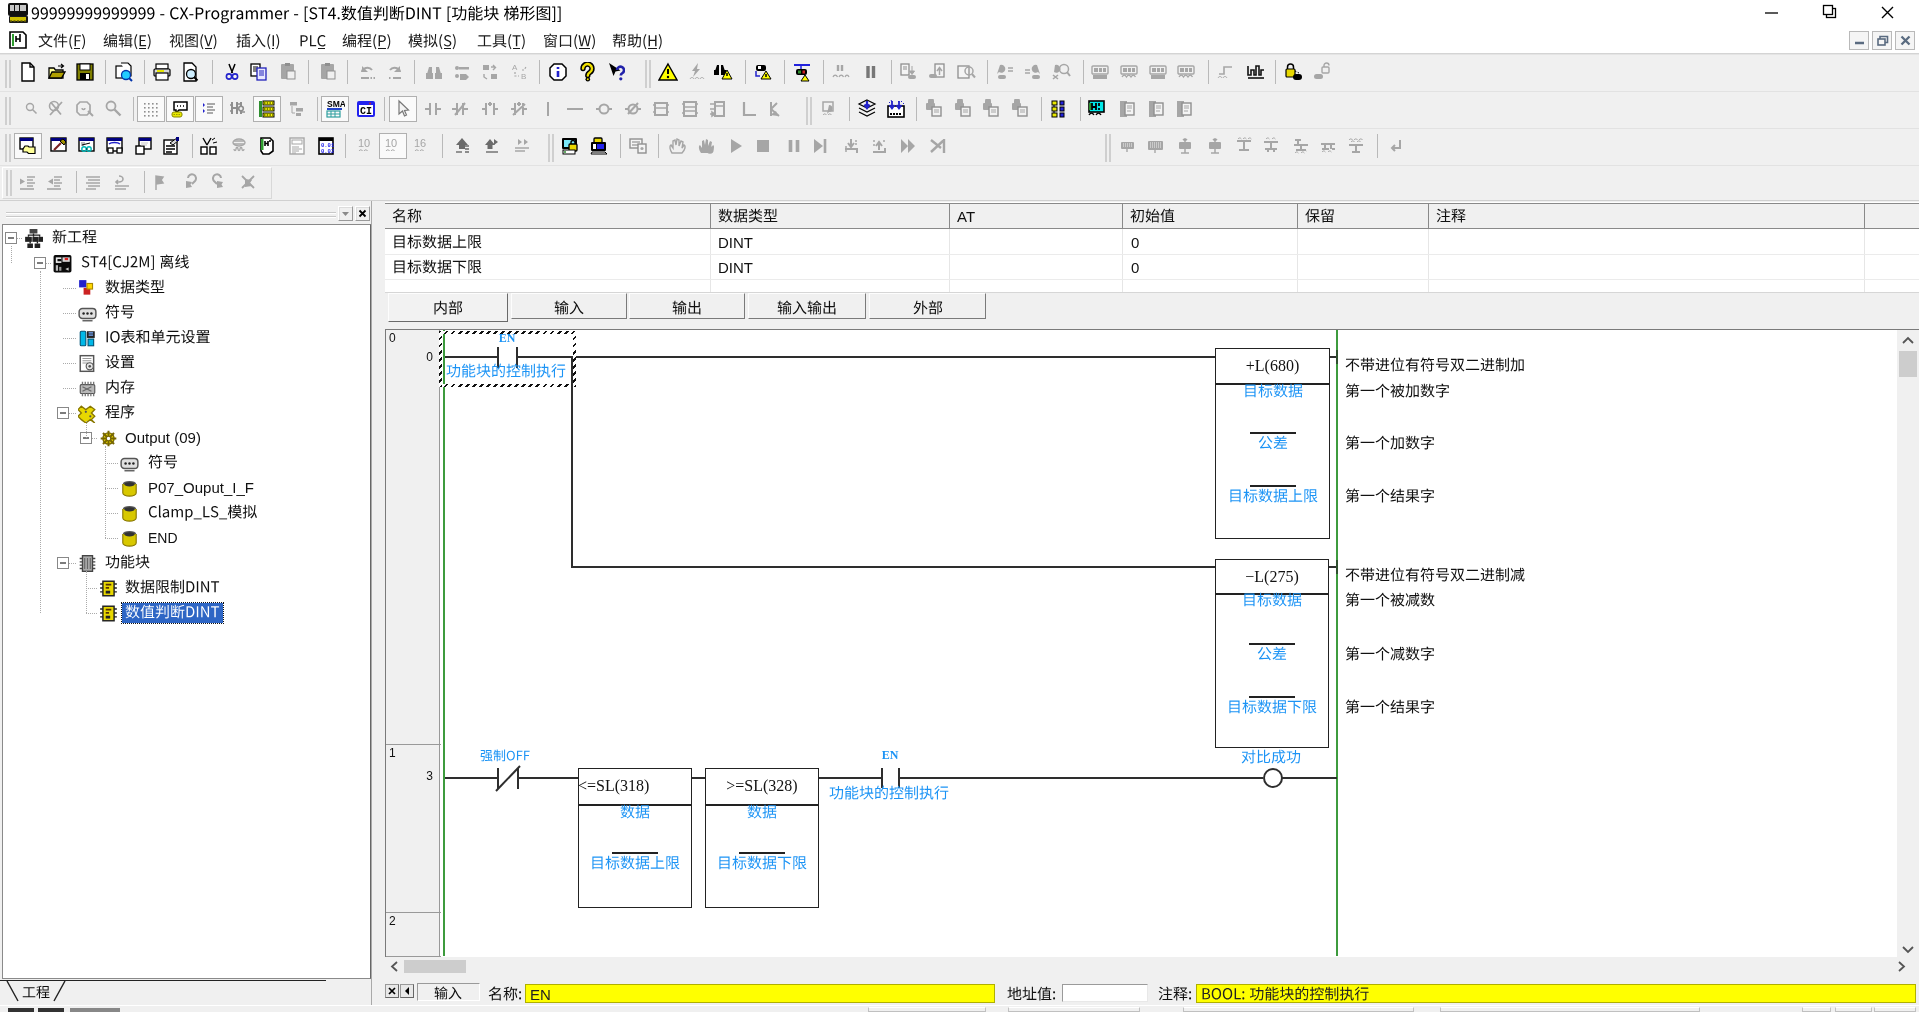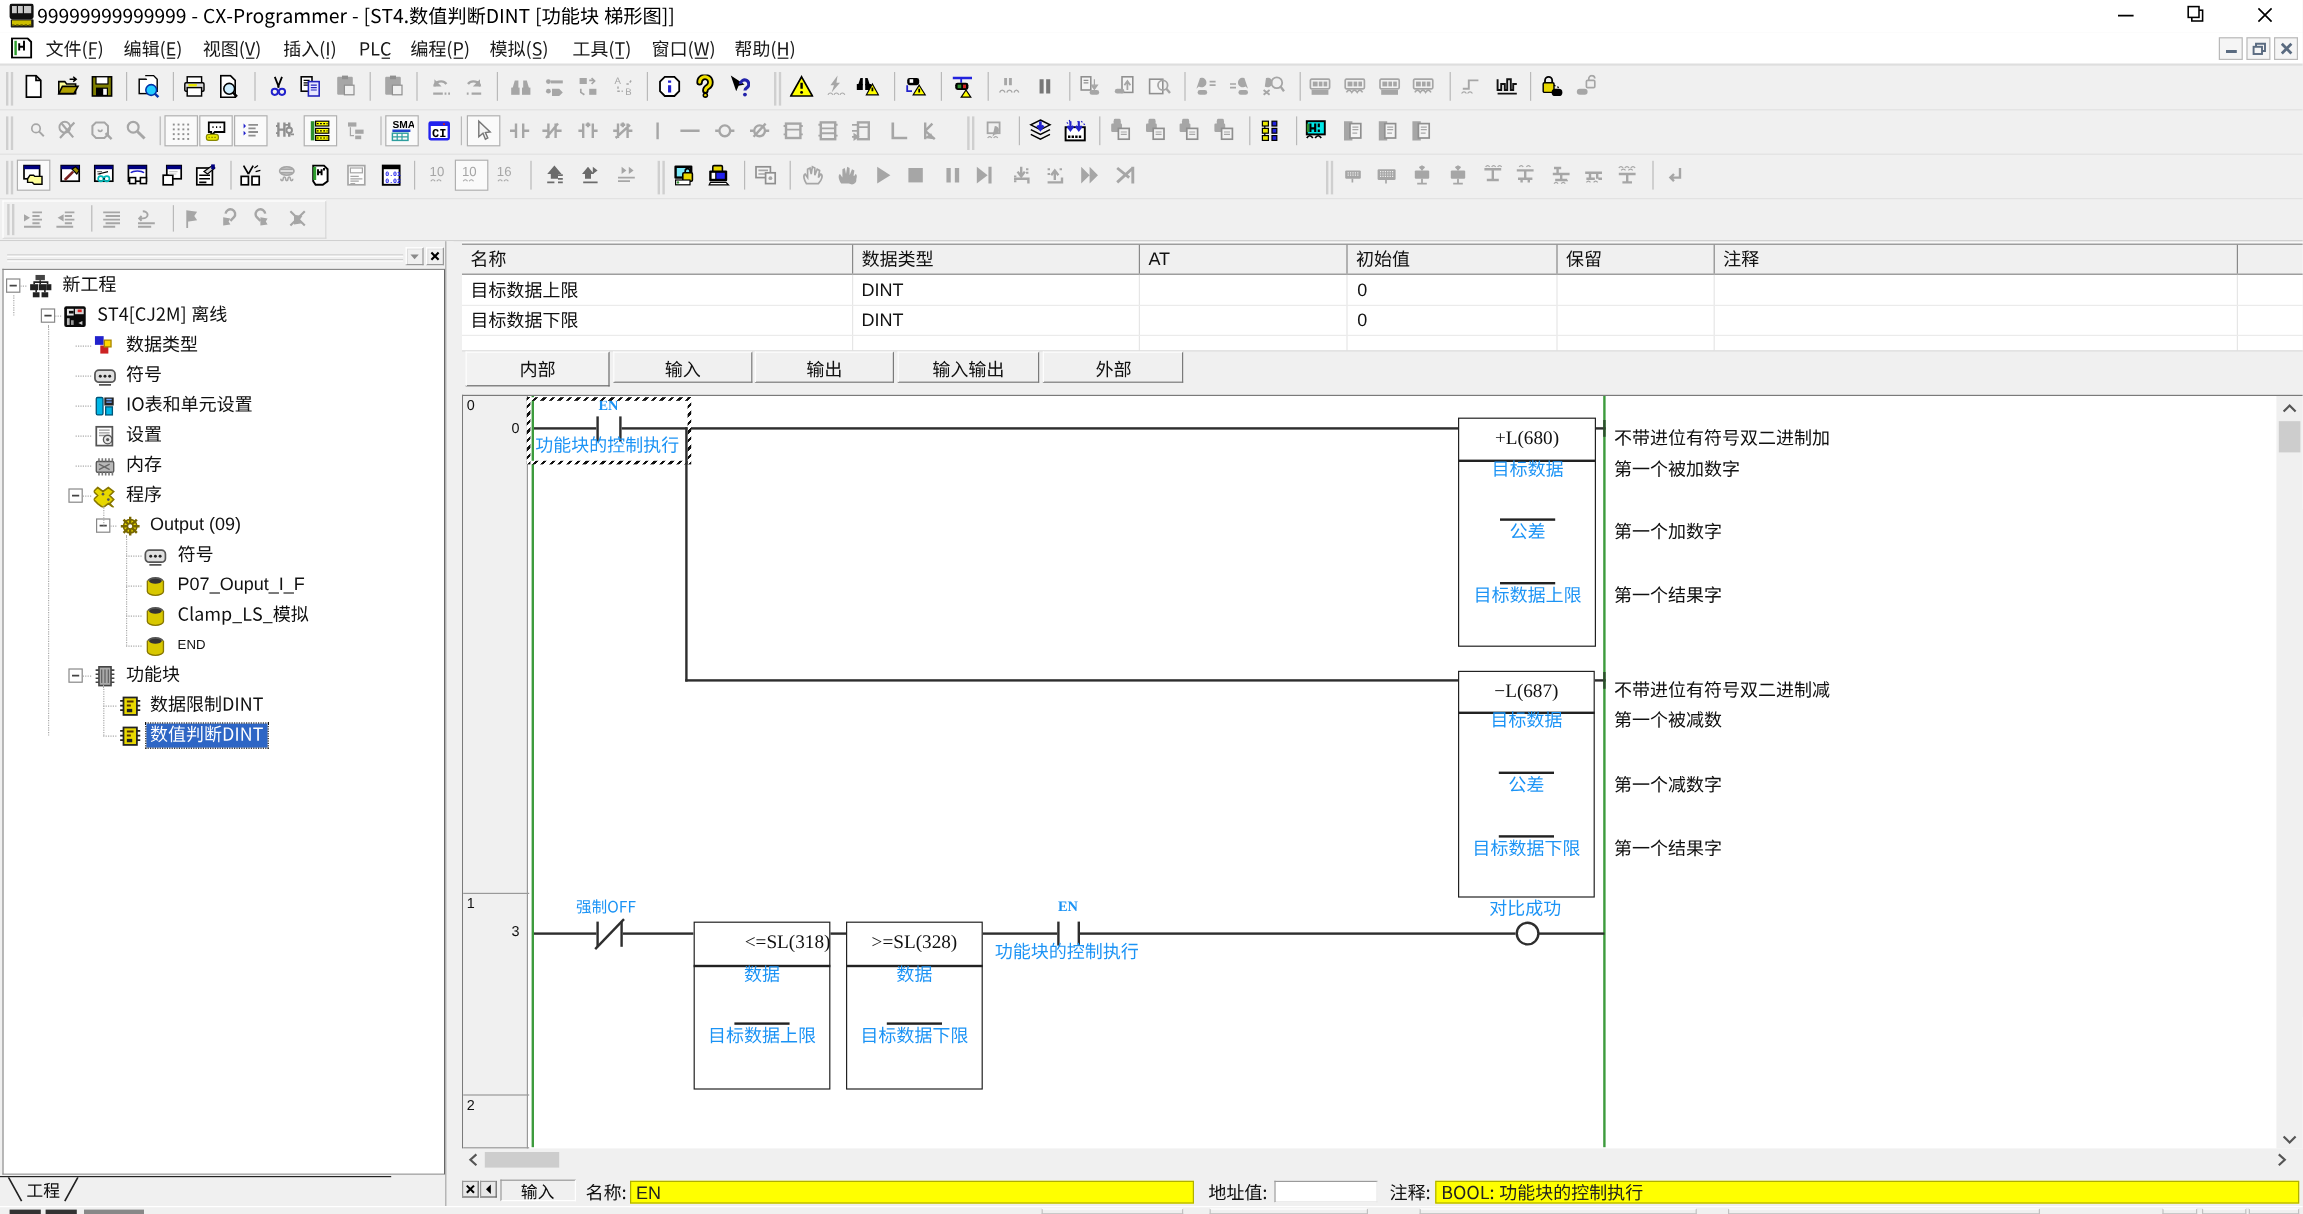--- a/index.html
+++ b/index.html
@@ -1160,21 +1160,21 @@
         <use href="#g62df" x="377.3"></use>
       </g>
     </svg>
   </div>
 <div style="position:absolute;left:105px;top:538px;width:13px;height:0;border-top:1px dotted #aaa"></div>
 <svg width="19" height="19" viewBox="0 0 17 17" style="position:absolute;left:120px;top:529px">
     <ellipse cx="8.5" cy="4.5" rx="6" ry="2.8" fill="#555"></ellipse>
     <path d="M2.5 4.5v8c0 1.5 2.7 2.8 6 2.8s6-1.3 6-2.8v-8" fill="#d8c800" stroke="#887700"></path>
     <ellipse cx="8.5" cy="4.8" rx="4.5" ry="1.8" fill="#333"></ellipse>
   </svg>
-<div style="position:absolute;left:148px;top:529px;font-size:11px;line-height:18.75px;color:#111;white-space:pre;">END</div>
+<div style="position:absolute;left:148px;top:529px;font-size:14px;line-height:18.75px;color:#111;white-space:pre;">END</div>
 <div style="position:absolute;left:63px;top:563px;width:13px;height:0;border-top:1px dotted #aaa"></div>
 <div style="position:absolute;left:57px;top:557px;width:12px;height:12px;background:#fff;border:1px solid #888">
 <svg width="10" height="10" viewBox="0 0 10 10">
       <path d="M2 5h6" stroke="#444" stroke-width="1.4"></path>
     </svg>
 </div>
 <svg width="19" height="19" viewBox="0 0 17 17" style="position:absolute;left:78px;top:554px">
     <rect x="4" y="1.5" width="9" height="14" fill="#aaa" stroke="#444" stroke-width="1.2"></rect>
     <path d="M6 3.5v10M8.5 3.5v10M11 3.5v10" stroke="#666"></path>
     <path d="M1.5 4h2.5M1.5 7h2.5M1.5 10h2.5M1.5 13h2.5M13 4h2.5M13 7h2.5M13 10h2.5M13 13h2.5" stroke="#444" stroke-width="1.2"></path>
@@ -1441,21 +1441,21 @@
         <use href="#g6570" x="120"></use>
         <use href="#g636e" x="180"></use>
         <use href="#g4e0a" x="240"></use>
         <use href="#g9650" x="300"></use>
       </g>
     </svg>
   </div>
 <div style="position:absolute;left:1249.5px;top:485px;width:46px;height:1.5px;background:#222"></div>
 <div style="position:absolute;left:1215px;top:559px;width:114px;height:189px;background:#fff;border:1.5px solid #222"></div>
 <div style="position:absolute;left:1215px;top:593px;width:114px;height:1.5px;background:#222"></div>
-<div style="position:absolute;left:1215px;top:568px;width:114px;text-align:center;font-family:'Liberation Serif',serif;font-size:16px;color:#111">−L(687)</div>
+<div style="position:absolute;left:1215px;top:568px;width:114px;text-align:center;font-family:'Liberation Serif',serif;font-size:16px;color:#111">−L(275)</div>
 <div style="position:absolute;left:1242.0px;top:591.0px">
     <svg width="60" height="19" style="overflow:visible">
       <g transform="translate(0,14.25) scale(0.2500)" fill="#1b93f5">
         <use href="#g76ee" x="0"></use>
         <use href="#g6807" x="60"></use>
         <use href="#g6570" x="120"></use>
         <use href="#g636e" x="180"></use>
       </g>
     </svg>
   </div>
@@ -1607,21 +1607,21 @@
         <use href="#g5236" x="60"></use>
         <use href="#g4f" x="120"></use>
         <use href="#g46" x="164.5"></use>
         <use href="#g46" x="197.6"></use>
       </g>
     </svg>
   </div>
 <div style="position:absolute;left:519px;top:777px;width:59px;height:2px;background:#2e2e2e"></div>
 <div style="position:absolute;left:578px;top:768px;width:114px;height:140px;background:#fff;border:1.5px solid #222"></div>
 <div style="position:absolute;left:578px;top:804px;width:114px;height:1.5px;background:#222"></div>
-<div style="position:absolute;left:578px;top:777px;width:114px;text-align:right;font-family:'Liberation Serif',serif;font-size:16px;color:#111">&lt;=SL(318)</div>
+<div style="position:absolute;left:578px;top:777px;width:114px;text-align:left;font-family:'Liberation Serif',serif;font-size:16px;color:#111">&lt;=SL(318)</div>
 <div style="position:absolute;left:620.0px;top:803.0px">
     <svg width="30" height="19" style="overflow:visible">
       <g transform="translate(0,14.25) scale(0.2500)" fill="#1b93f5">
         <use href="#g6570" x="0"></use>
         <use href="#g636e" x="60"></use>
       </g>
     </svg>
   </div>
 <div style="position:absolute;left:590.0px;top:854.0px">
     <svg width="90" height="19" style="overflow:visible">

